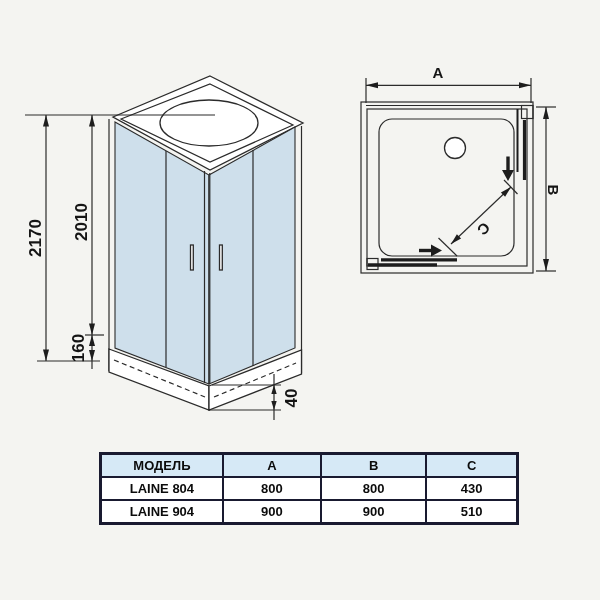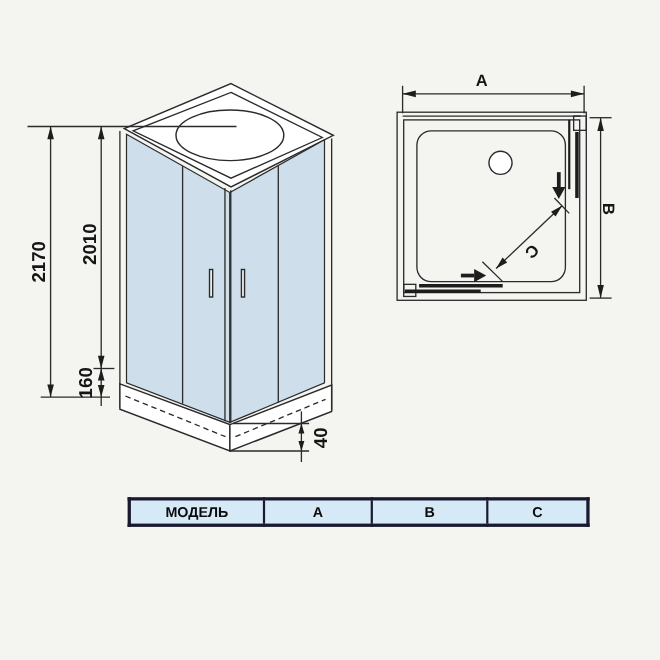--- a/index.html
+++ b/index.html
@@ -11,21 +11,21 @@
   .ln{stroke:var(--line,#2b2b2b);fill:none;stroke-width:1.2;}
   .thick{stroke:var(--arrow,#1d1d1d);fill:none;}
   .fillw{fill:#ffffff;stroke:var(--line,#2b2b2b);stroke-width:1.3;}
   .glass{fill:var(--glass,#cedfeb);stroke:var(--line,#2b2b2b);stroke-width:1.1;}
   .dash{stroke:var(--line,#2b2b2b);fill:none;stroke-width:1.2;stroke-dasharray:5 3.5;}
   .arr{fill:var(--arrow,#1d1d1d);stroke:none;}
   .dimtxt{font-family:"Liberation Sans",sans-serif;font-weight:bold;font-size:17px;fill:#151515;}
   .dimtxt2{font-family:"Liberation Sans",sans-serif;font-weight:bold;font-size:15px;fill:#151515;}
 
   
-  .spec{position:absolute;left:116px;top:452px;width:420px;border-collapse:collapse;
+  .spec{position:absolute;left:99px;top:452px;width:420px;border-collapse:collapse;
         border:3px solid var(--table_border,#191a30);background:#ffffff;}
   .spec th,.spec td{border:2px solid var(--table_border,#191a30);height:21px;padding:0 2px;
         font-family:"Liberation Sans",sans-serif;font-weight:bold;font-size:13px;
         color:#0b0b0b;text-align:center;vertical-align:middle;}
   .spec th{background:var(--table_header_bg,#d6e9f6);}
 </style>
 </head>
 <body>
 
 <div class="canvas">
@@ -158,16 +158,28 @@
   </colgroup>
   <thead>
     <tr>
       <th>МОДЕЛЬ</th>
       <th>A</th>
       <th>B</th>
       <th>C</th>
     </tr>
   </thead>
   <tbody>
+    <tr>
+      <td>LAINE 804</td>
+      <td>800</td>
+      <td>800</td>
+      <td>430</td>
+    </tr>
+    <tr>
+      <td>LAINE 904</td>
+      <td>900</td>
+      <td>900</td>
+      <td>510</td>
+    </tr>
   </tbody>
 </table>
 
 </div>
 
 </body></html>

